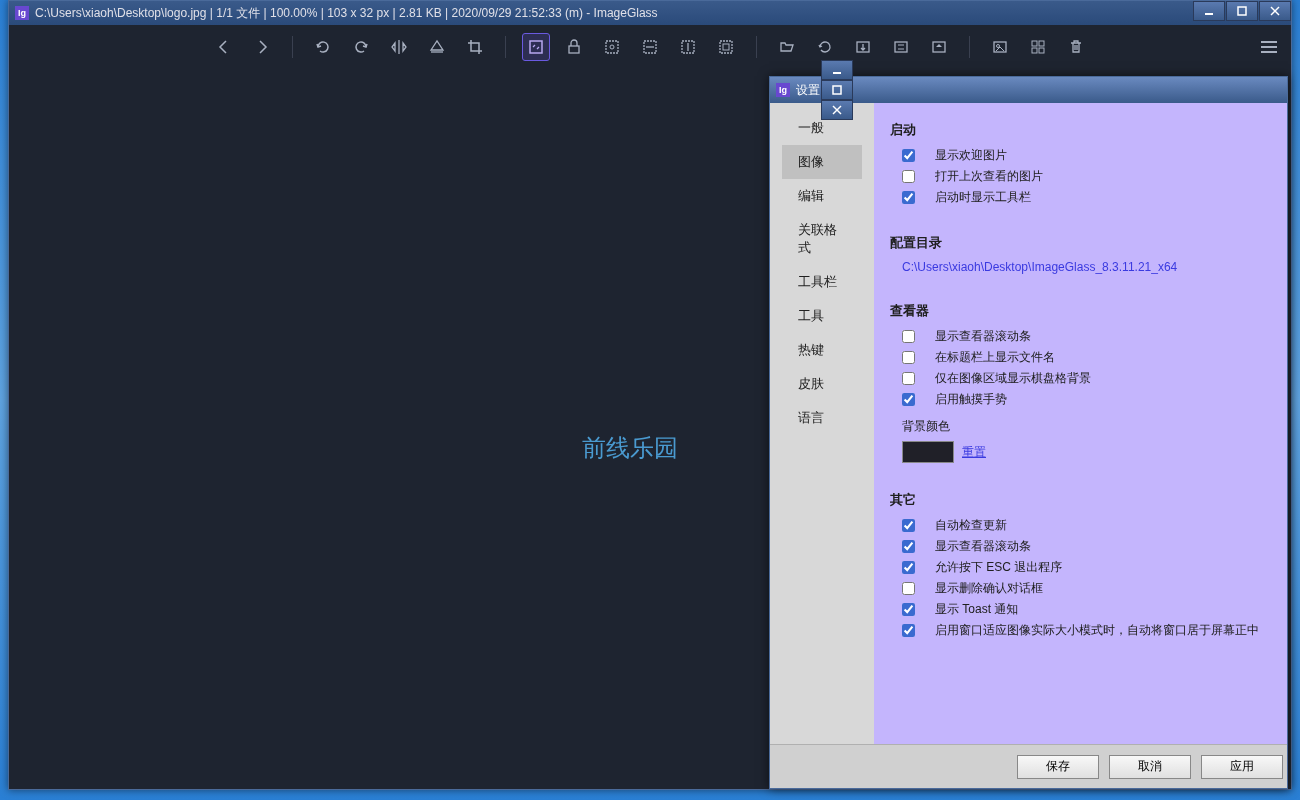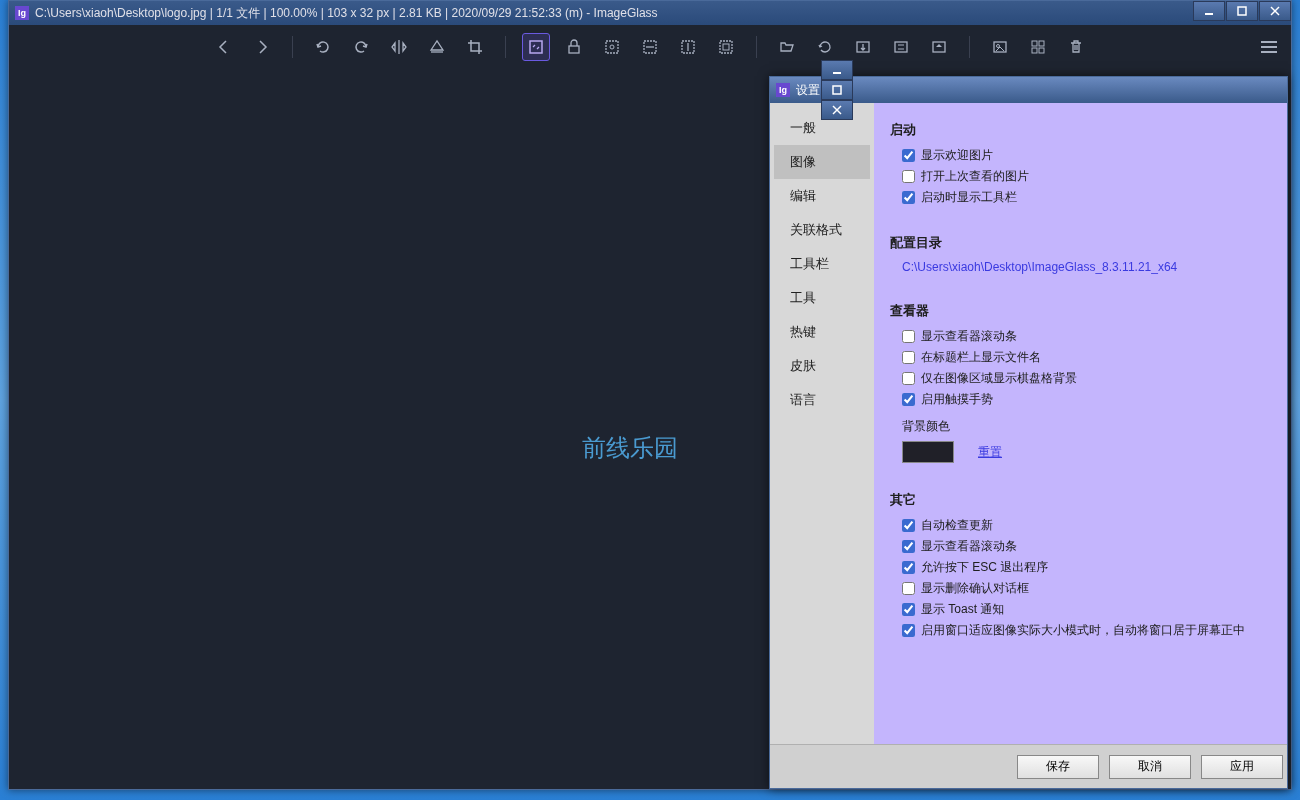--- a/index.html
+++ b/index.html
@@ -14,29 +14,29 @@
 .tb-center { position: absolute; left: 50%; transform: translateX(-50%); display: flex; gap: 10px; align-items: center; }
 .tb-icon { width: 28px; height: 28px; display: flex; align-items: center; justify-content: center; color: #a8b0c0; cursor: default; border-radius: 3px; }
 .tb-icon.active { border: 1px solid #6a5ae0; background: rgba(106,90,224,0.2); }
 .tb-sep { width: 1px; height: 22px; background: #3a4050; margin: 0 6px; }
 .canvas { position: absolute; top: 68px; left: 0; right: 0; bottom: 0; background: #1e2430; display: flex; align-items: center; justify-content: center; }
 .canvas-text { color: #4a9ad0; font-size: 24px; font-weight: normal; position: absolute; left: 573px; top: 363px; }
 .settings-window { position: absolute; left: 769px; top: 76px; width: 519px; height: 713px; background: #d0d0d0; border: 1px solid #4a6a9a; box-shadow: 0 0 10px rgba(0,0,0,0.6); }
 .settings-titlebar { height: 26px; background: linear-gradient(to bottom, #6a8ac0, #3a5a8a); display: flex; align-items: center; padding-left: 6px; color: white; font-size: 12px; position: relative; }
 .settings-titlebar .app-icon { width: 14px; height: 14px; background: #6848d0; margin-right: 6px; display: inline-flex; align-items: center; justify-content: center; color: white; font-size: 9px; font-weight: bold; }
 .settings-body { display: flex; height: calc(100% - 26px - 44px); background: #d8d8d8; }
-.settings-sidebar { width: 104px; background: #d8d8d8; padding: 8px 4px; }
+.settings-sidebar { width: 104px; background: #d8d8d8; padding: 8px 12px; }
 .sidebar-item { padding: 8px 16px; font-size: 13px; color: #202020; cursor: default; }
 .sidebar-item.selected { background: #c0c0c0; }
 .settings-content { flex: 1; background: #c4b5fd; padding: 12px 16px; overflow-y: auto; font-size: 12px; color: #202020; }
 .section-title { font-weight: bold; margin: 6px 0 8px 0; font-size: 13px; }
-.checkbox-row { display: flex; align-items: center; margin: 4px 0 4px 12px; gap: 6px; }
+.checkbox-row { display: flex; align-items: center; margin: 4px 0 4px 12px; gap: 20px; }
 .checkbox-row input { width: 13px; height: 13px; accent-color: #3a6ad0; }
 .config-link { color: #3a3ae0; font-size: 12px; margin-left: 12px; text-decoration: none; display: block; margin-top: 4px; }
-.bg-color { display: flex; align-items: center; gap: 24px; margin: 6px 0 6px 12px; }
+.bg-color { display: flex; align-items: center; gap: 8px; margin: 6px 0 6px 12px; }
 .color-swatch { width: 52px; height: 22px; background: #202028; border: 1px solid #888; }
 .reset-link { color: #3a3ae0; font-size: 12px; text-decoration: underline; }
 .settings-footer { height: 44px; background: #d0d0d0; border-top: 1px solid #b0b0b0; display: flex; justify-content: flex-end; align-items: center; gap: 10px; padding-right: 4px; }
 .footer-btn { width: 82px; height: 24px; background: linear-gradient(to bottom, #f8f8f8, #e0e0e0); border: 1px solid #888; font-size: 12px; display: flex; align-items: center; justify-content: center; cursor: default; }
 .bg-label { font-size: 12px; margin: 10px 0 4px 12px; }
 svg { display: block; }
 .hamburger { position: absolute; right: 8px; }
 </style>
 </head>
 <body>

